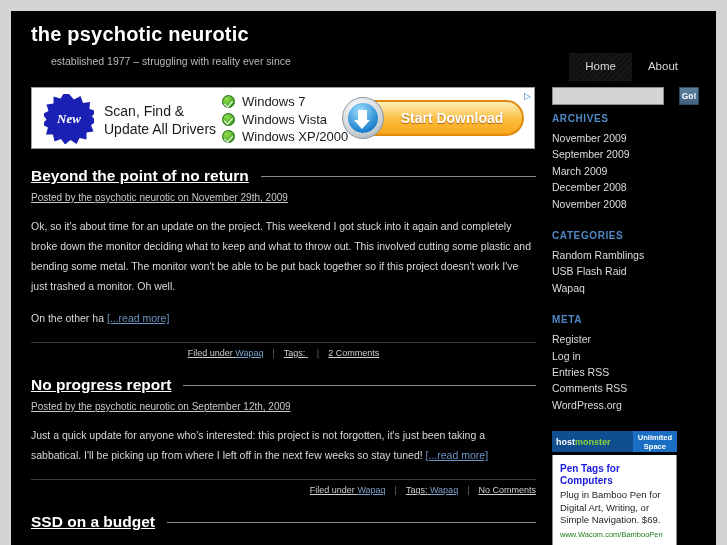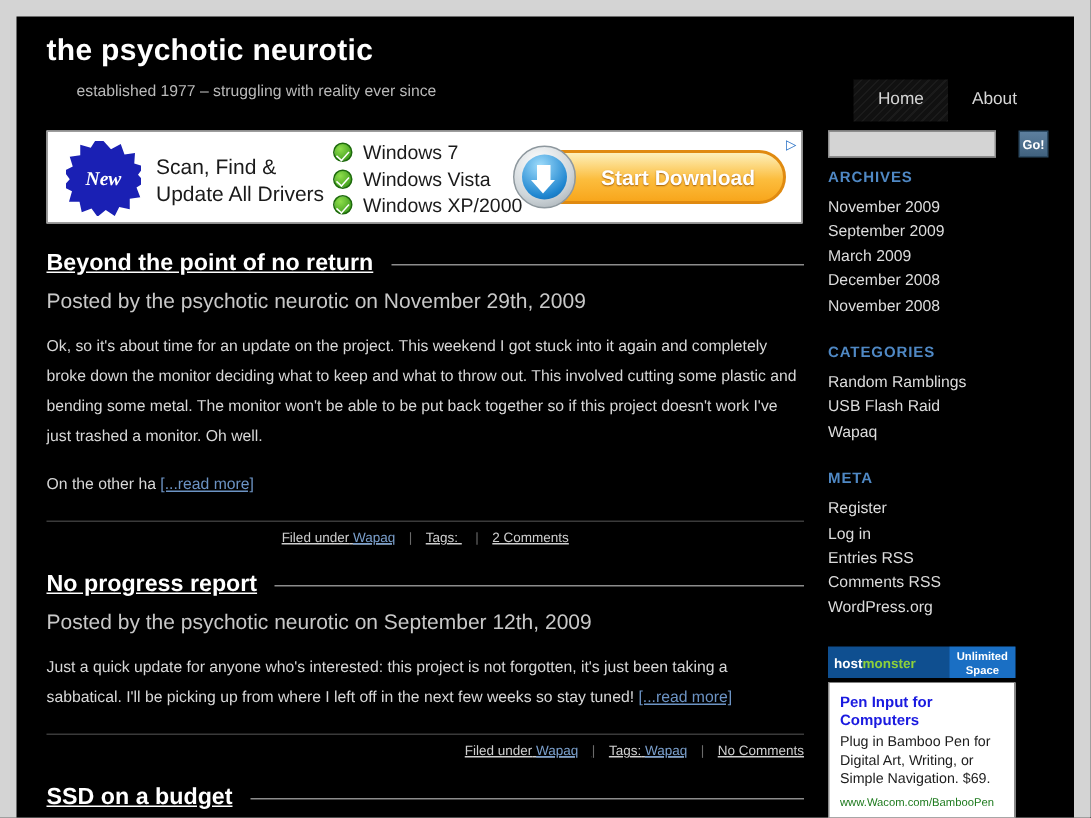--- a/index.html
+++ b/index.html
@@ -147,21 +147,21 @@
   
   .post { margin-top: 18px; }
   .post-title-row { display: flex; align-items: center; }
   .post-title {
     color: #ffffff; font-size: 15.5px; font-weight: bold; white-space: nowrap;
   }
   .title-rule {
     flex: 1; height: 1px; background: #8c8c8c; margin-left: 12px;
   }
   .post-meta {
-    margin-top: 7px; color: #c8c8c8; font-size: 14px;
+    margin-top: 7px; color: #c8c8c8; font-size: 10px; text-decoration: underline;
   }
   .post-body {
     margin-top: 13px; color: #d7d7d7; font-size: 10.5px; line-height: 20px;
   }
   .post-body p + p { margin-top: 12px; }
   .post-body a, .readmore { color: #6c93c4; text-decoration: underline; }
 
   .post-footer {
     margin-top: 14px; padding-top: 5px;
     border-top: 1px solid #3a3a3a;
@@ -356,21 +356,21 @@
           <div class="hm-left">
             <b>host</b><i>monster</i>
           </div>
           <div class="hm-right">
             <div>Unlimited</div>
             <div>Space</div>
           </div>
         </div>
 
         <div class="adbox">
-          <div class="ad-title">Pen Input for Computers</div>
+          <div class="ad-title">Pen Tags for Computers</div>
           <div class="ad-text">Plug in Bamboo Pen for Digital Art, Writing, or Simple Navigation. $69.</div>
           <div class="ad-url">www.Wacom.com/BambooPen</div>
         </div>
 
       </div>
 
     </div>
   </div>
 </div>
 

